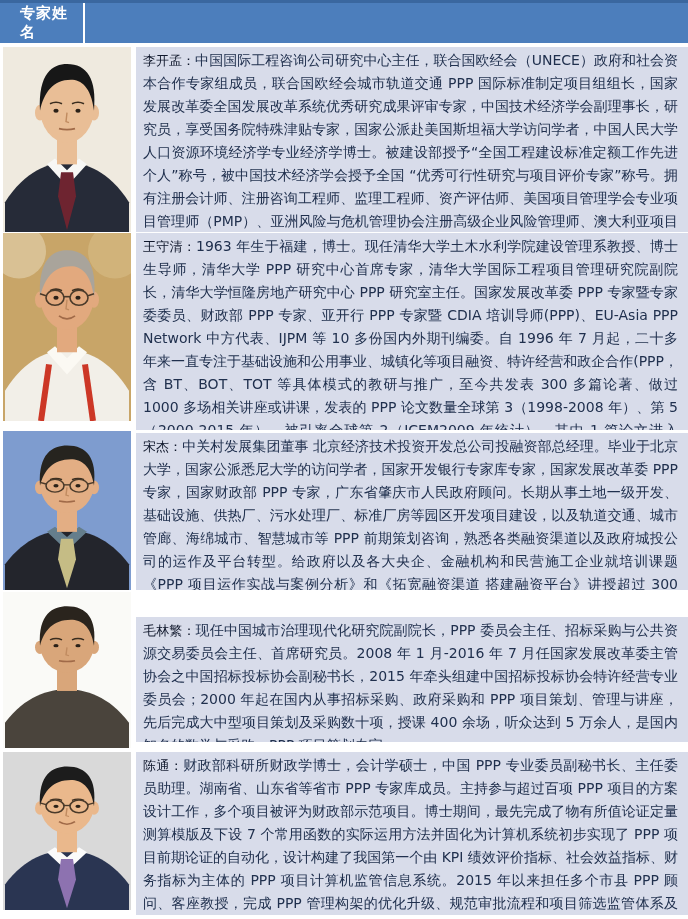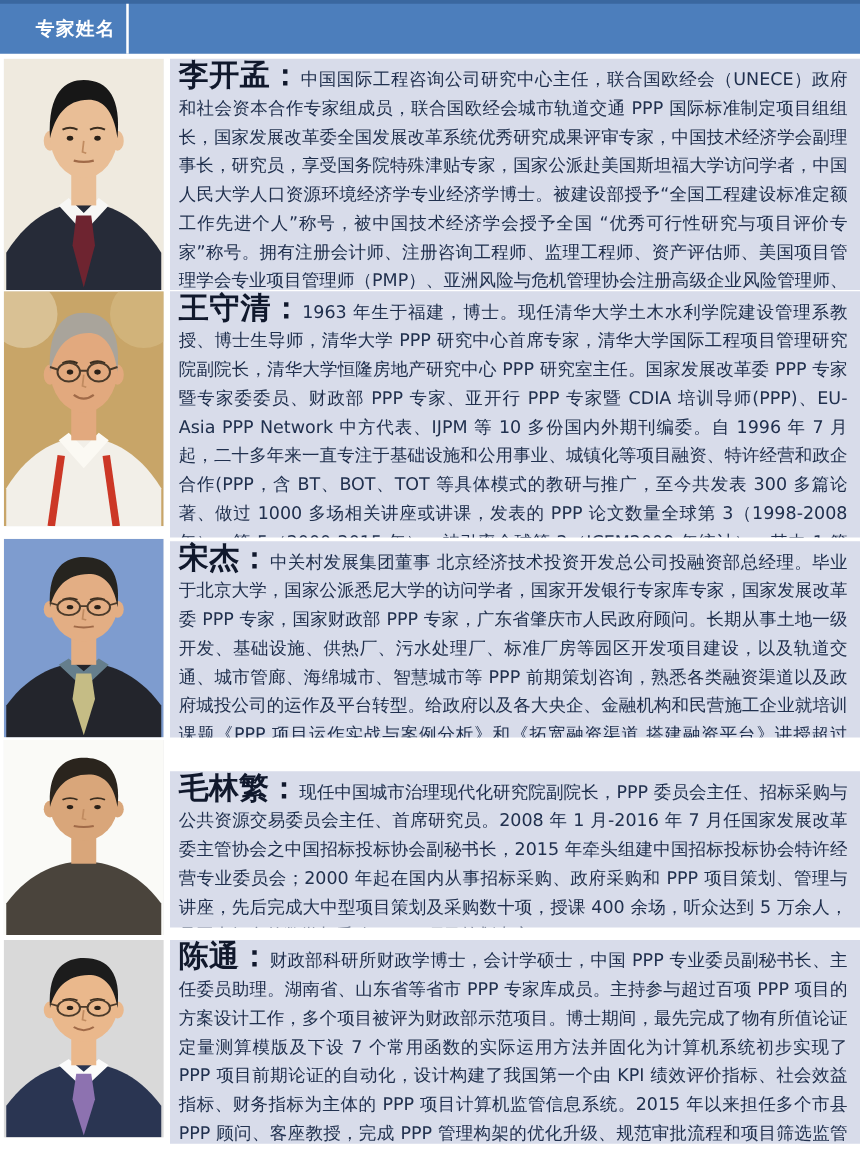--- a/index.html
+++ b/index.html
@@ -2,21 +2,21 @@
 <html><head>
 <meta charset="utf-8">
 <style>
   html,body{margin:0;padding:0;background:#ffffff;}
   body{font-family:"DejaVu Sans","Liberation Sans",sans-serif;}
   .page{width:688px;height:919px;background:#ffffff;overflow:hidden;position:relative;}
 
   
   .header{display:flex;height:43px;background:#4C7EBC;border-top:3px solid #3A679F;box-sizing:border-box;}
   .hcell{color:#ffffff;font-weight:bold;font-size:15px;display:flex;align-items:center;justify-content:center;letter-spacing:1px;}
-  .hcell.c1{width:103px;border-right:2px solid #ffffff;box-sizing:border-box;padding-left:20px;}
+  .hcell.c1{width:85px;border-right:2px solid #ffffff;box-sizing:border-box;padding-left:20px;}
   .hcell.c2{flex:1;}
 
   
   .row{display:flex;align-items:flex-start;}
   .row.r1{margin-top:4px;}
   .row.r2{margin-top:1px;}
   .row.r3{margin-top:1px;}
   .row.r4{margin-top:2px;}
   .row.r5{margin-top:4px;}
 
@@ -30,21 +30,21 @@
   .photo svg{display:block;}
 
   .text-cell{flex:1;background:#D8DCEA;box-sizing:border-box;padding:2px 10px 0 7px;
              font-size:14px;line-height:23px;color:#20304E;text-align:justify;overflow:hidden;}
   .r1 .text-cell{height:185px;}
   .r2 .text-cell{height:197px;}
   .r3 .text-cell{height:157px;margin-top:2px;}
   .r4 .text-cell{height:125px;margin-top:25px;}
   .r5 .text-cell{height:163px;}
 
-  .name{font-size:24px;font-weight:bold;color:#10182C;}
+  .name{font-size:13px;font-weight:normal;color:#10182C;}
 </style>
 </head>
 <body>
 
 <div class="page">
 
   <div class="header">
     <div class="hcell c1">专家姓名</div>
   </div>
 

